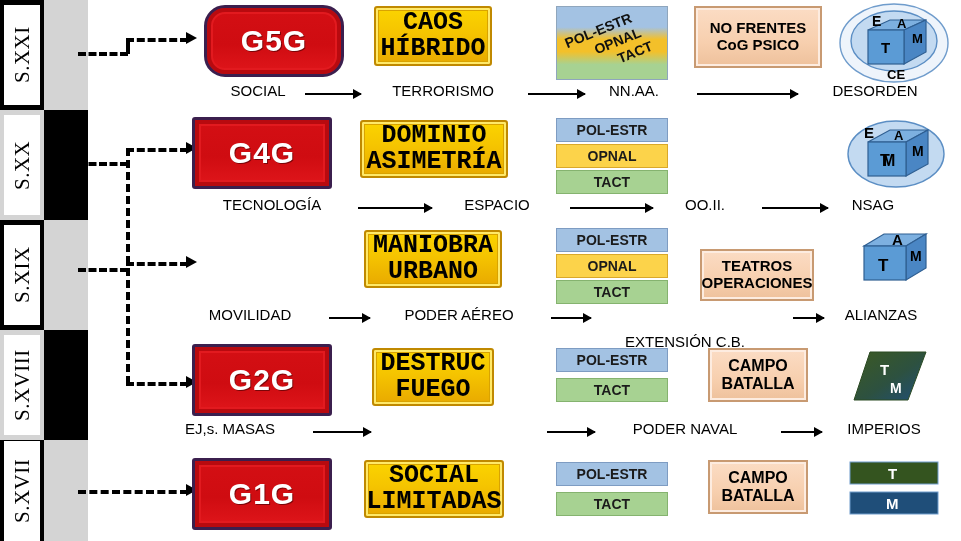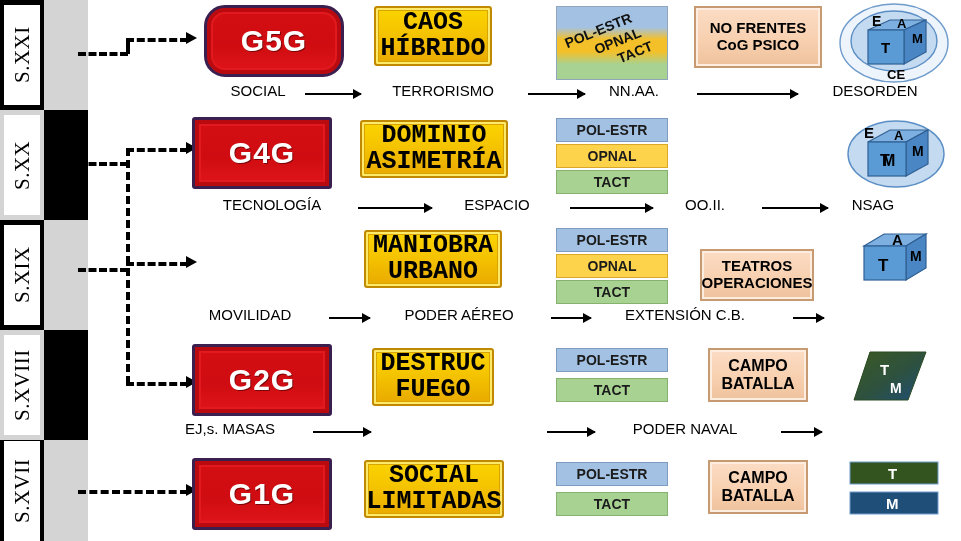--- a/index.html
+++ b/index.html
@@ -309,22 +309,23 @@
         <text x="58" y="33" font-family="Liberation Sans, sans-serif" font-size="14" font-weight="bold" fill="#000">M</text>
       </svg>
     </div>
   </div>
 
   <div class="flow" style="top:306px;">
     <span class="ft" style="left:250px;">MOVILIDAD</span>
     <div class="fa" style="left:329px;width:41px;"></div>
     <span class="ft" style="left:459px;">PODER AÉREO</span>
     <div class="fa" style="left:551px;width:40px;"></div>
-    <span class="ft" style="left:685px;">EXTENSIÓN C.B.</span>
+    <span class="ft" style="left:685px;margin-top:27px;">EXTENSIÓN C.B.</span>
     <div class="fa" style="left:793px;width:31px;"></div>
+    <span class="ft" style="left:881px;">ALIANZAS</span>
   </div>
 
   <div class="row" style="top:330px;">
     <div class="gbox" style="left:192px;top:14px;">
       <span>G2G</span>
     </div>
 
     <div class="ybox" style="left:372px;top:18px;width:122px;height:58px;">
       <span>DESTRUC</span>
       <span>FUEGO</span>
@@ -355,20 +356,21 @@
       </svg>
     </div>
   </div>
 
   <div class="flow" style="top:420px;">
     <span class="ft" style="left:230px;">EJ,s. MASAS</span>
     <div class="fa" style="left:313px;width:58px;"></div>
     <div class="fa" style="left:547px;width:48px;"></div>
     <span class="ft" style="left:685px;">PODER NAVAL</span>
     <div class="fa" style="left:781px;width:41px;"></div>
+    <span class="ft" style="left:884px;">IMPERIOS</span>
   </div>
 
   <div class="row" style="top:440px;height:101px;">
     <div class="gbox" style="left:192px;top:18px;">
       <span>G1G</span>
     </div>
 
     <div class="ybox" style="left:364px;top:20px;width:140px;height:58px;">
       <span>SOCIAL</span>
       <span>LIMITADAS</span>

